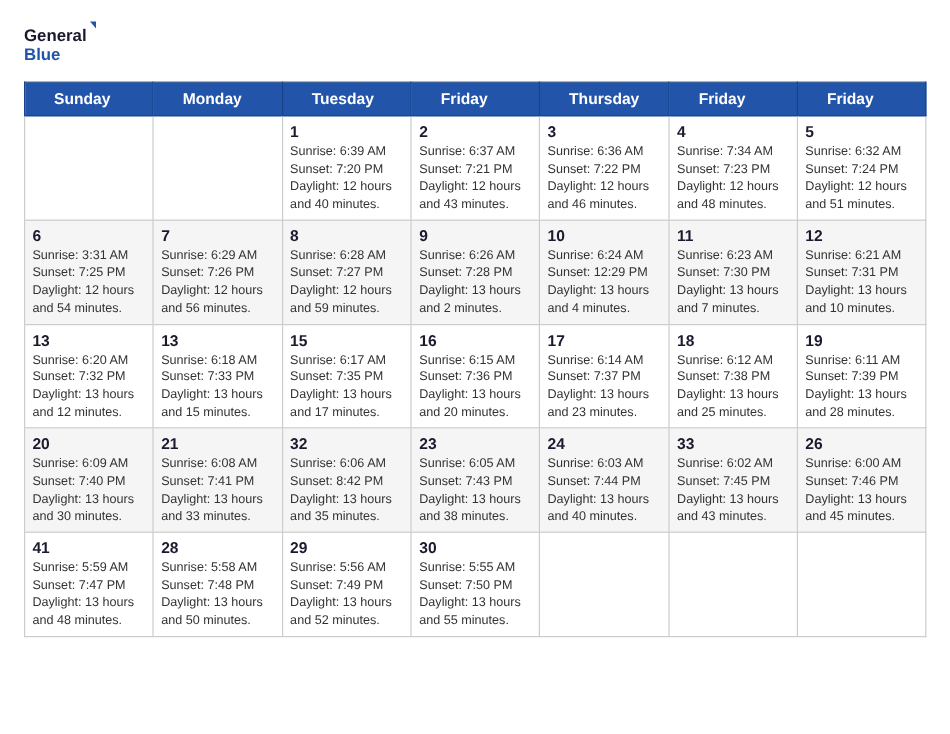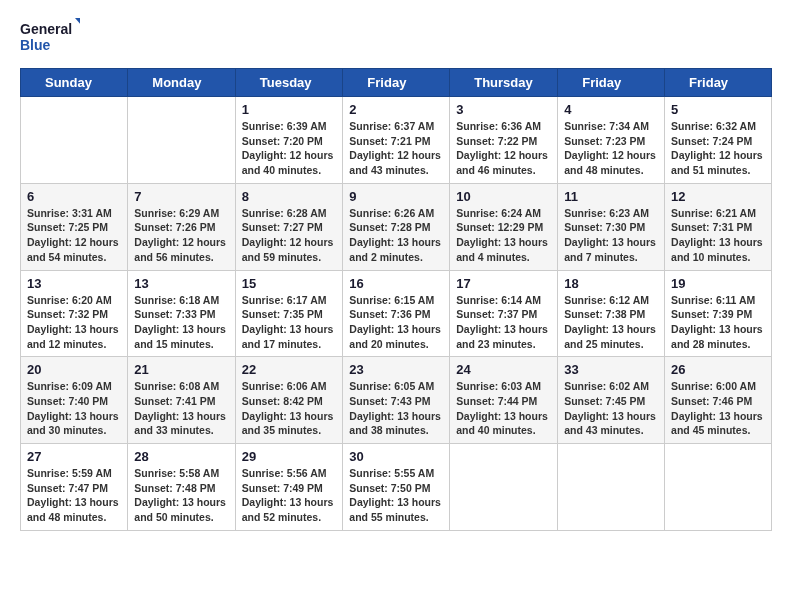--- a/index.html
+++ b/index.html
@@ -63,21 +63,20 @@
       font-size: 13px;
       font-weight: bold;
       color: #1a1a2e;
       display: block;
       margin-bottom: 2px;
     }
     .day-info {
       font-size: 10.5px;
       color: #333;
       line-height: 1.4;
-      font-weight: bold;
     }
     .empty-cell {
       background: #fff !important;
     }
   </style>
 </head>
 <body>
 
 <div class="header">
   <div class="logo">
@@ -235,21 +234,21 @@
 Sunset: 7:40 PM
 Daylight: 13 hours and 30 minutes.</div>
         </td>
         <td>
           <span class="day-number">21</span>
           <div class="day-info">Sunrise: 6:08 AM
 Sunset: 7:41 PM
 Daylight: 13 hours and 33 minutes.</div>
         </td>
         <td>
-          <span class="day-number">22</span>
+          <span class="day-number">32</span>
           <div class="day-info">Sunrise: 6:06 AM
 Sunset: 8:42 PM
 Daylight: 13 hours and 35 minutes.</div>
         </td>
         <td>
           <span class="day-number">23</span>
           <div class="day-info">Sunrise: 6:05 AM
 Sunset: 7:43 PM
 Daylight: 13 hours and 38 minutes.</div>
         </td>
@@ -267,21 +266,21 @@
         </td>
         <td>
           <span class="day-number">26</span>
           <div class="day-info">Sunrise: 6:00 AM
 Sunset: 7:46 PM
 Daylight: 13 hours and 45 minutes.</div>
         </td>
       </tr>
       <tr>
         <td>
-          <span class="day-number">27</span>
+          <span class="day-number">41</span>
           <div class="day-info">Sunrise: 5:59 AM
 Sunset: 7:47 PM
 Daylight: 13 hours and 48 minutes.</div>
         </td>
         <td>
           <span class="day-number">28</span>
           <div class="day-info">Sunrise: 5:58 AM
 Sunset: 7:48 PM
 Daylight: 13 hours and 50 minutes.</div>
         </td>

